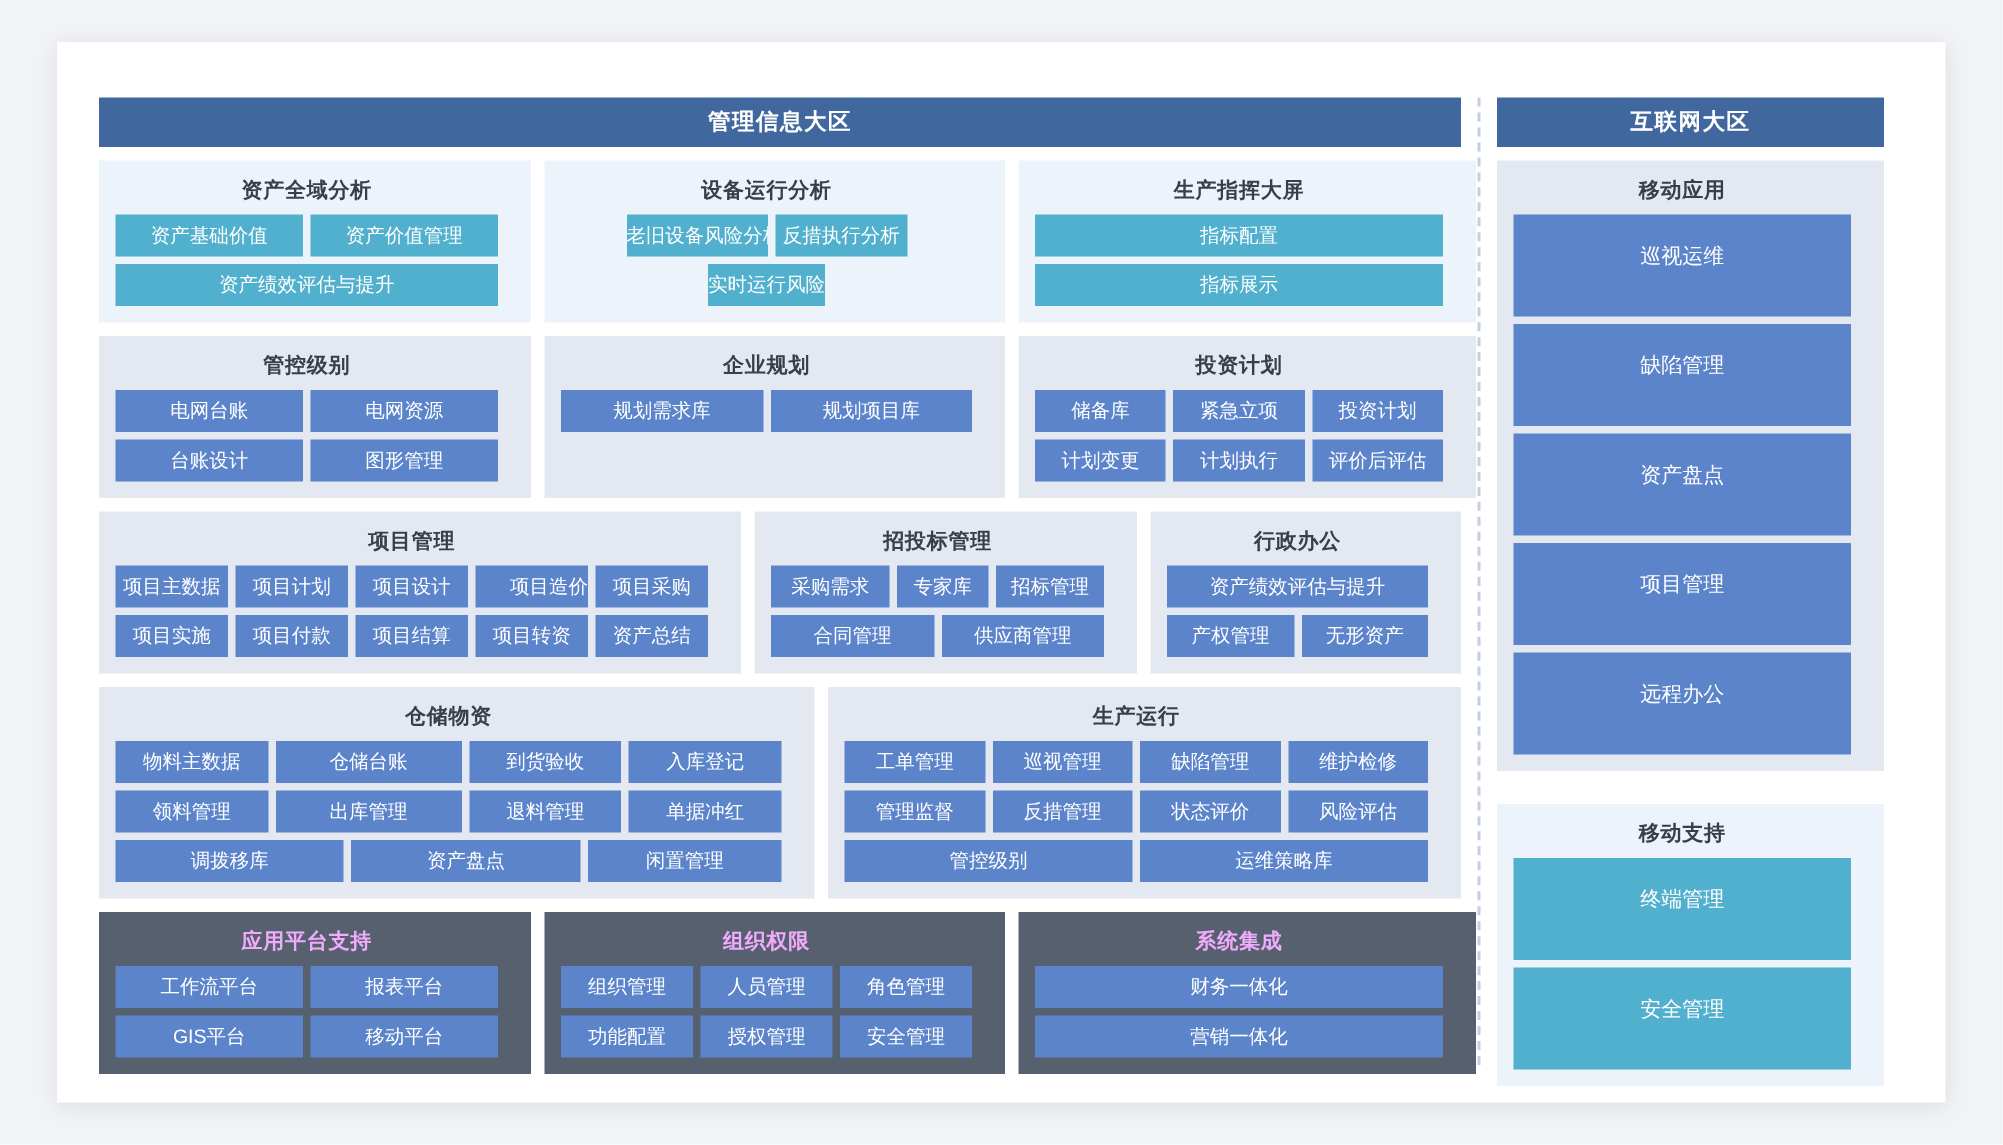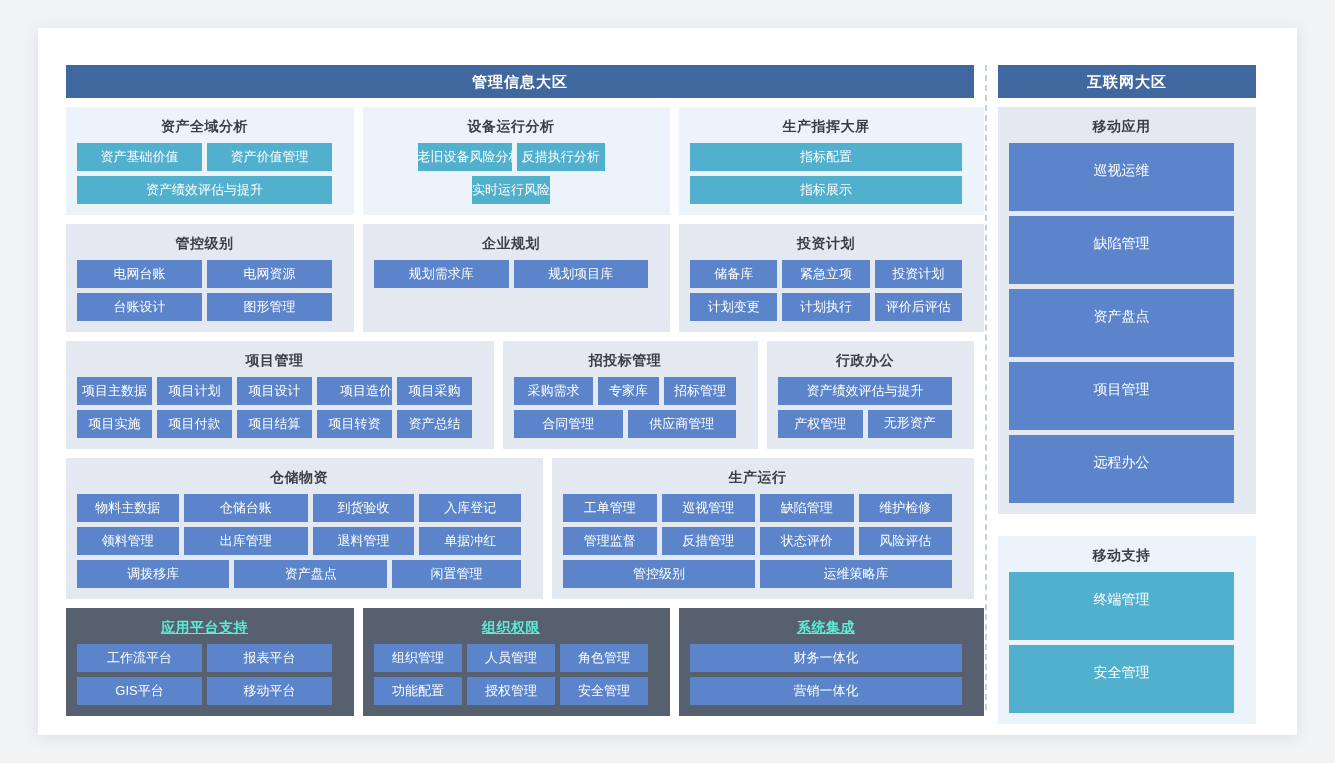--- a/index.html
+++ b/index.html
@@ -88,21 +88,21 @@
 
   .card-title {
     text-align: center;
     font-size: 14px;
     font-weight: bold;
     color: #3a3f47;
     line-height: 20px;
     margin-bottom: 7px;
     letter-spacing: .5px;
   }
-  .card.dark .card-title { color: #5eead4; text-decoration: underline; }
+  .card.dark .card-title { color: #f0abfc; }
 
   .tile-row {
     display: flex;
     gap: 5px;
     margin-bottom: 5px;
   }
   .tile-row:last-child { margin-bottom: 0; }
 
   .tile {
     flex: 1 1 0;
@@ -241,21 +241,21 @@
               </div>
             </div>
             <div class="gap-h"></div>
             <div class="card blue" style="flex: 0 0 207px; width: 207px;">
               <div class="card-title">行政办公</div>
               <div class="tile-row">
                 <div class="tile t-blue" style="flex: 1 1 0px;">资产绩效评估与提升</div>
               </div>
               <div class="tile-row">
                 <div class="tile t-blue" style="flex: 1 1 0px;">产权管理</div>
-                <div class="tile t-blue" style="flex: 1 1 0px; font-family: Liberation Mono, monospace;">无形资产</div>
+                <div class="tile t-blue" style="flex: 1 1 0px;">无形资产</div>
               </div>
             </div>
           </div>
           <div class="gap-v"></div>
           <div class="row">
             <div class="card blue" style="flex: 0 0 477px; width: 477px;">
               <div class="card-title">仓储物资</div>
               <div class="tile-row">
                 <div class="tile t-blue" style="flex: 1 1 0px;">物料主数据</div>
                 <div class="tile t-blue" style="flex: 1.22 1 0px;">仓储台账</div>

